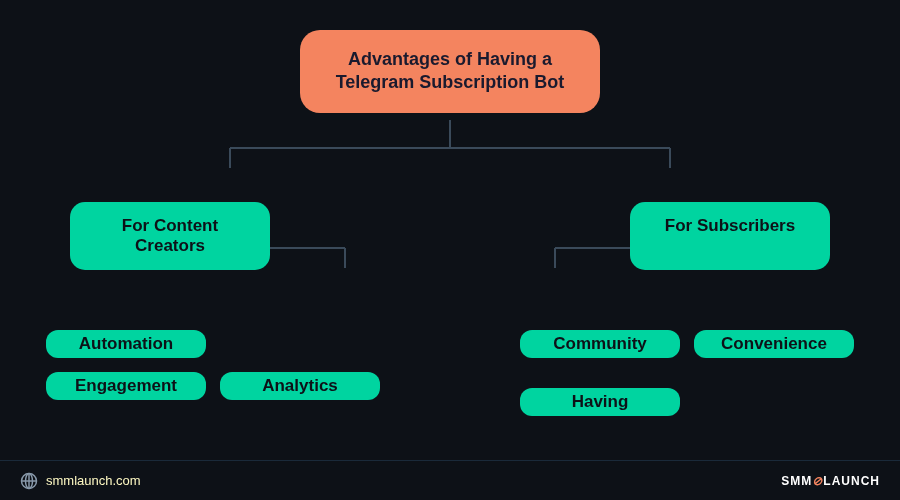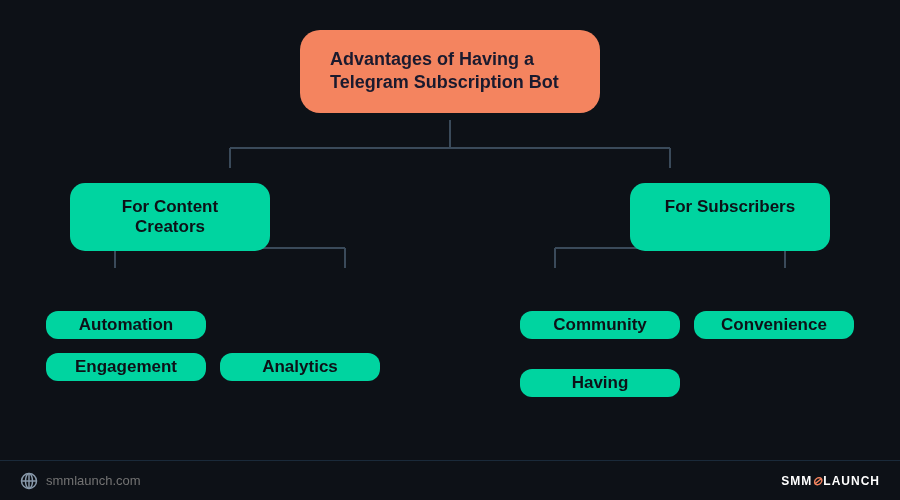--- a/index.html
+++ b/index.html
@@ -31,21 +31,21 @@
       width: 900px;
       height: 460px;
       pointer-events: none;
     }
 
     
     .root-node {
       background-color: #f4845f;
       border-radius: 20px;
       padding: 18px 30px;
-      text-align: left;
+      text-align: center;
       width: 300px;
       z-index: 2;
       position: relative;
     }
 
     .root-node-text {
       color: #1a1a2e;
       font-size: 18px;
       font-weight: bold;
       line-height: 1.3;
@@ -60,20 +60,21 @@
       position: relative;
       z-index: 2;
     }
 
     .level1-node {
       background-color: #00d4a0;
       border-radius: 15px;
       padding: 14px 20px;
       text-align: center;
       width: 200px;
+      margin-top: 19px;
     }
 
     .level1-node-text {
       color: #0d1117;
       font-size: 17px;
       font-weight: bold;
     }
 
     
     .level2-row {
@@ -132,21 +133,21 @@
       display: flex;
       align-items: center;
       justify-content: space-between;
       padding: 0 20px;
     }
 
     .footer-left {
       display: flex;
       align-items: center;
       gap: 8px;
-      color: #737373;
+      color: #fef9c3;
       font-size: 13px;
     }
 
     .footer-right {
       color: white;
       font-size: 12px;
       font-weight: bold;
       letter-spacing: 1px;
       margin-left: 20px;
     }

